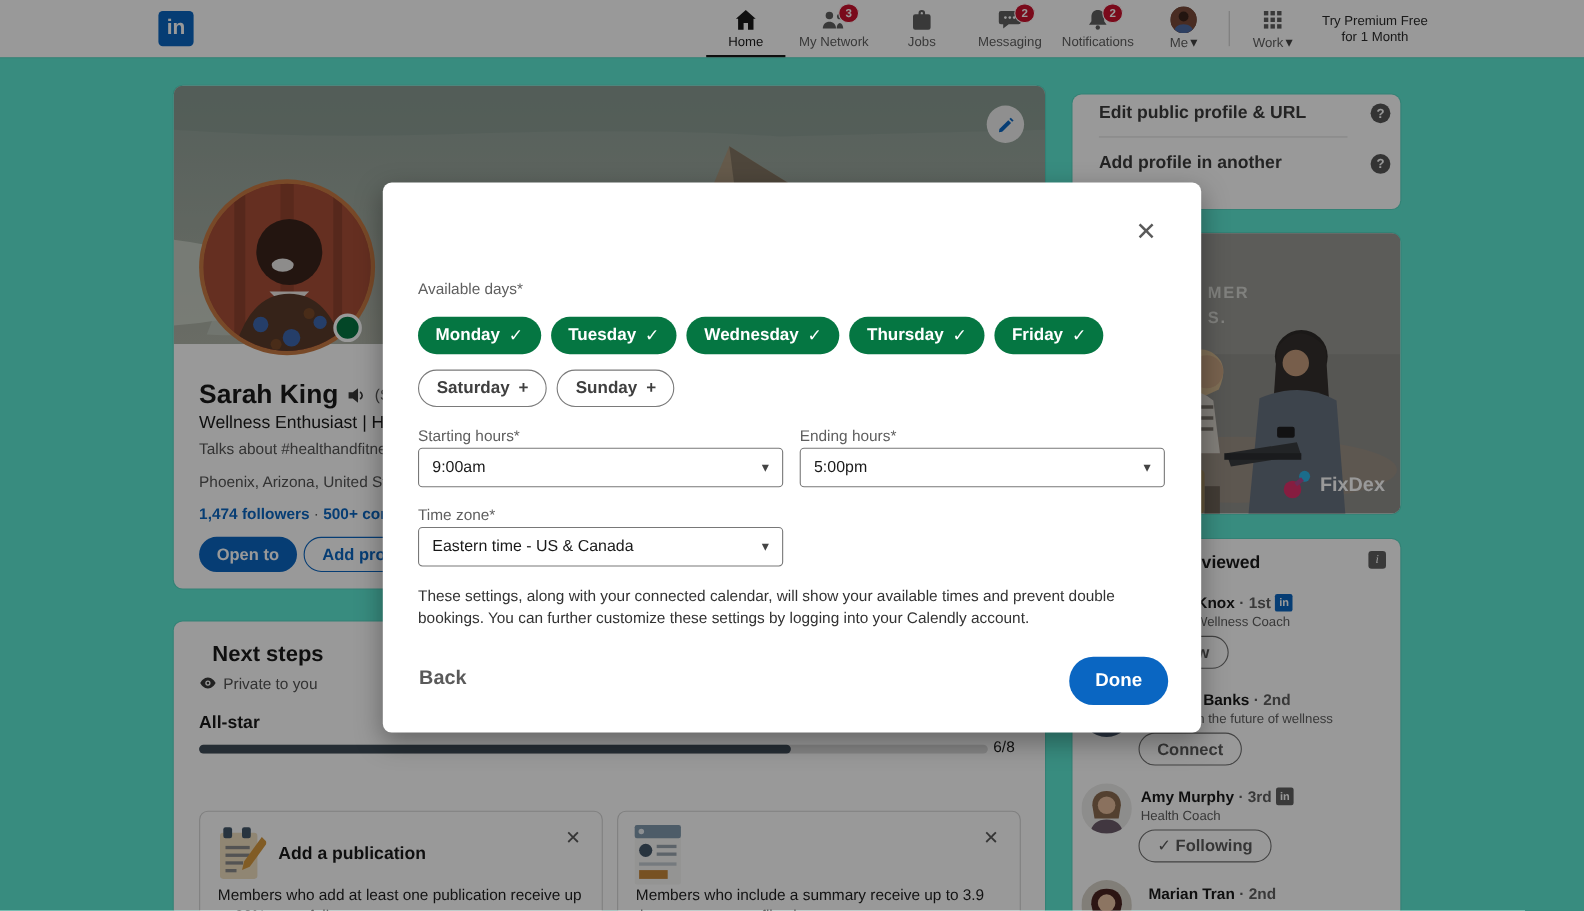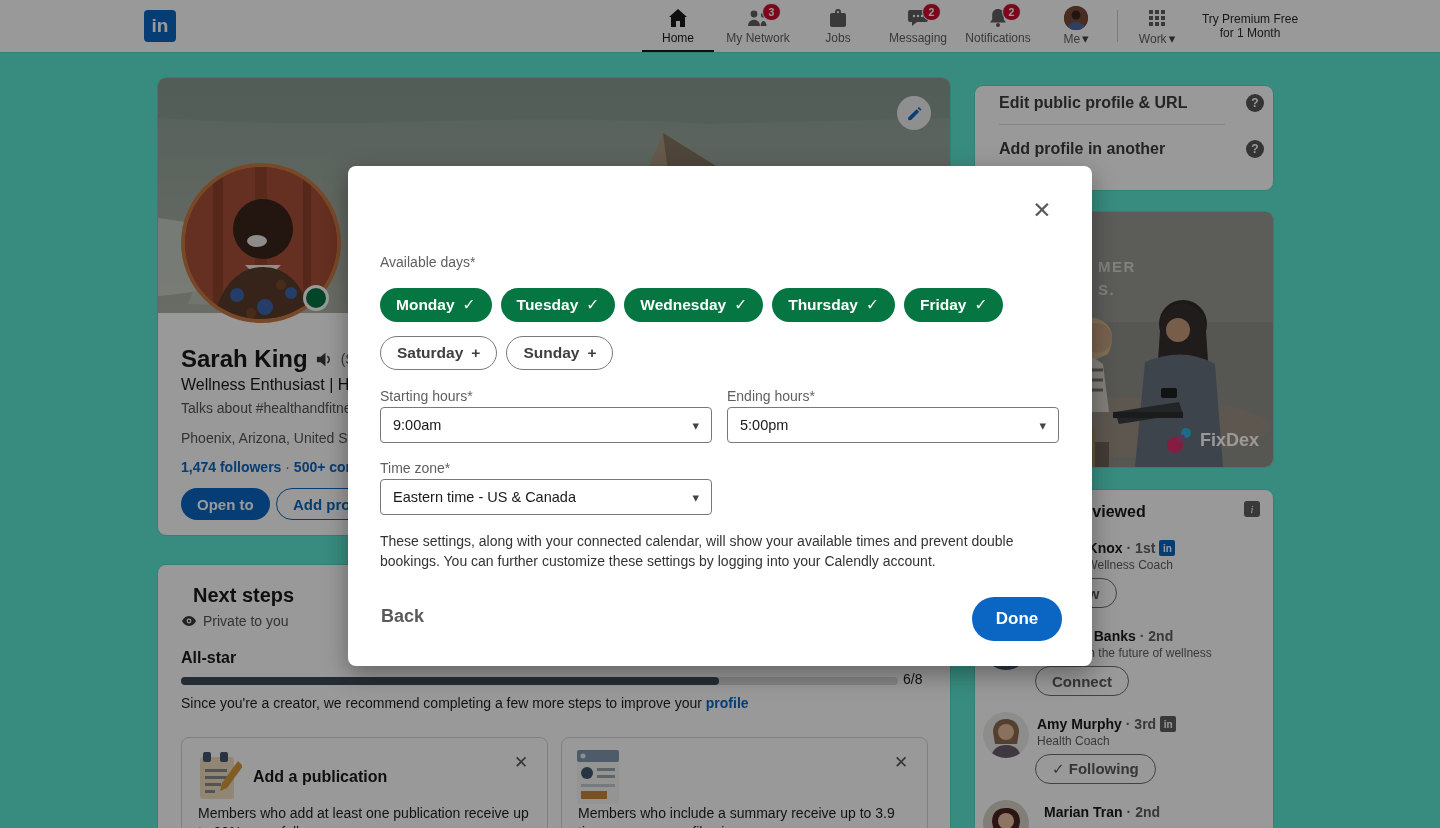--- a/index.html
+++ b/index.html
@@ -242,21 +242,20 @@
           <circle cx="8" cy="8" r="2.4" fill="#fff"></circle>
           <circle cx="8" cy="8" r="1.2" fill="#3a3a3a"></circle>
         </svg>
       <span class="gray14">Private to you</span>
     </div>
     <div class="abs" style="left:23px;top:84px;font-size:16px;font-weight:bold;color:#191919;">All-star</div>
     <div class="progress-track" style="left:23px;top:112px;">
       <div class="progress-fill" style="width: 75%;"></div>
     </div>
     <div class="abs" style="left:745px;top:106px;font-size:14px;color:#191919;">6/8</div>
-    <div class="abs" style="left:23px;top:130px;font-size:14px;color:#1f1f1f;"><span>Since you're a creator, we recommend completing a few more steps to improve your </span><span class="blue-bold">profile</span></div>
 
     <div class="mini-card" style="left:23px;top:172px;">
       <svg class="abs" style="left:16px;top:11px;" width="44" height="54" viewBox="0 0 44 54">
         <rect x="2" y="8" width="34" height="42" rx="3" fill="#f0dfc0"></rect>
         <rect x="5" y="3" width="8" height="10" rx="2" fill="#44576a"></rect>
           <rect x="22" y="3" width="8" height="10" rx="2" fill="#44576a"></rect>
         <rect x="7" y="20" width="22" height="3" fill="#8a8a8a"></rect>
           <rect x="7" y="27" width="22" height="3" fill="#8a8a8a"></rect>
           <rect x="7" y="34" width="16" height="3" fill="#8a8a8a"></rect>
           <rect x="7" y="41" width="10" height="3" fill="#8a8a8a"></rect>

